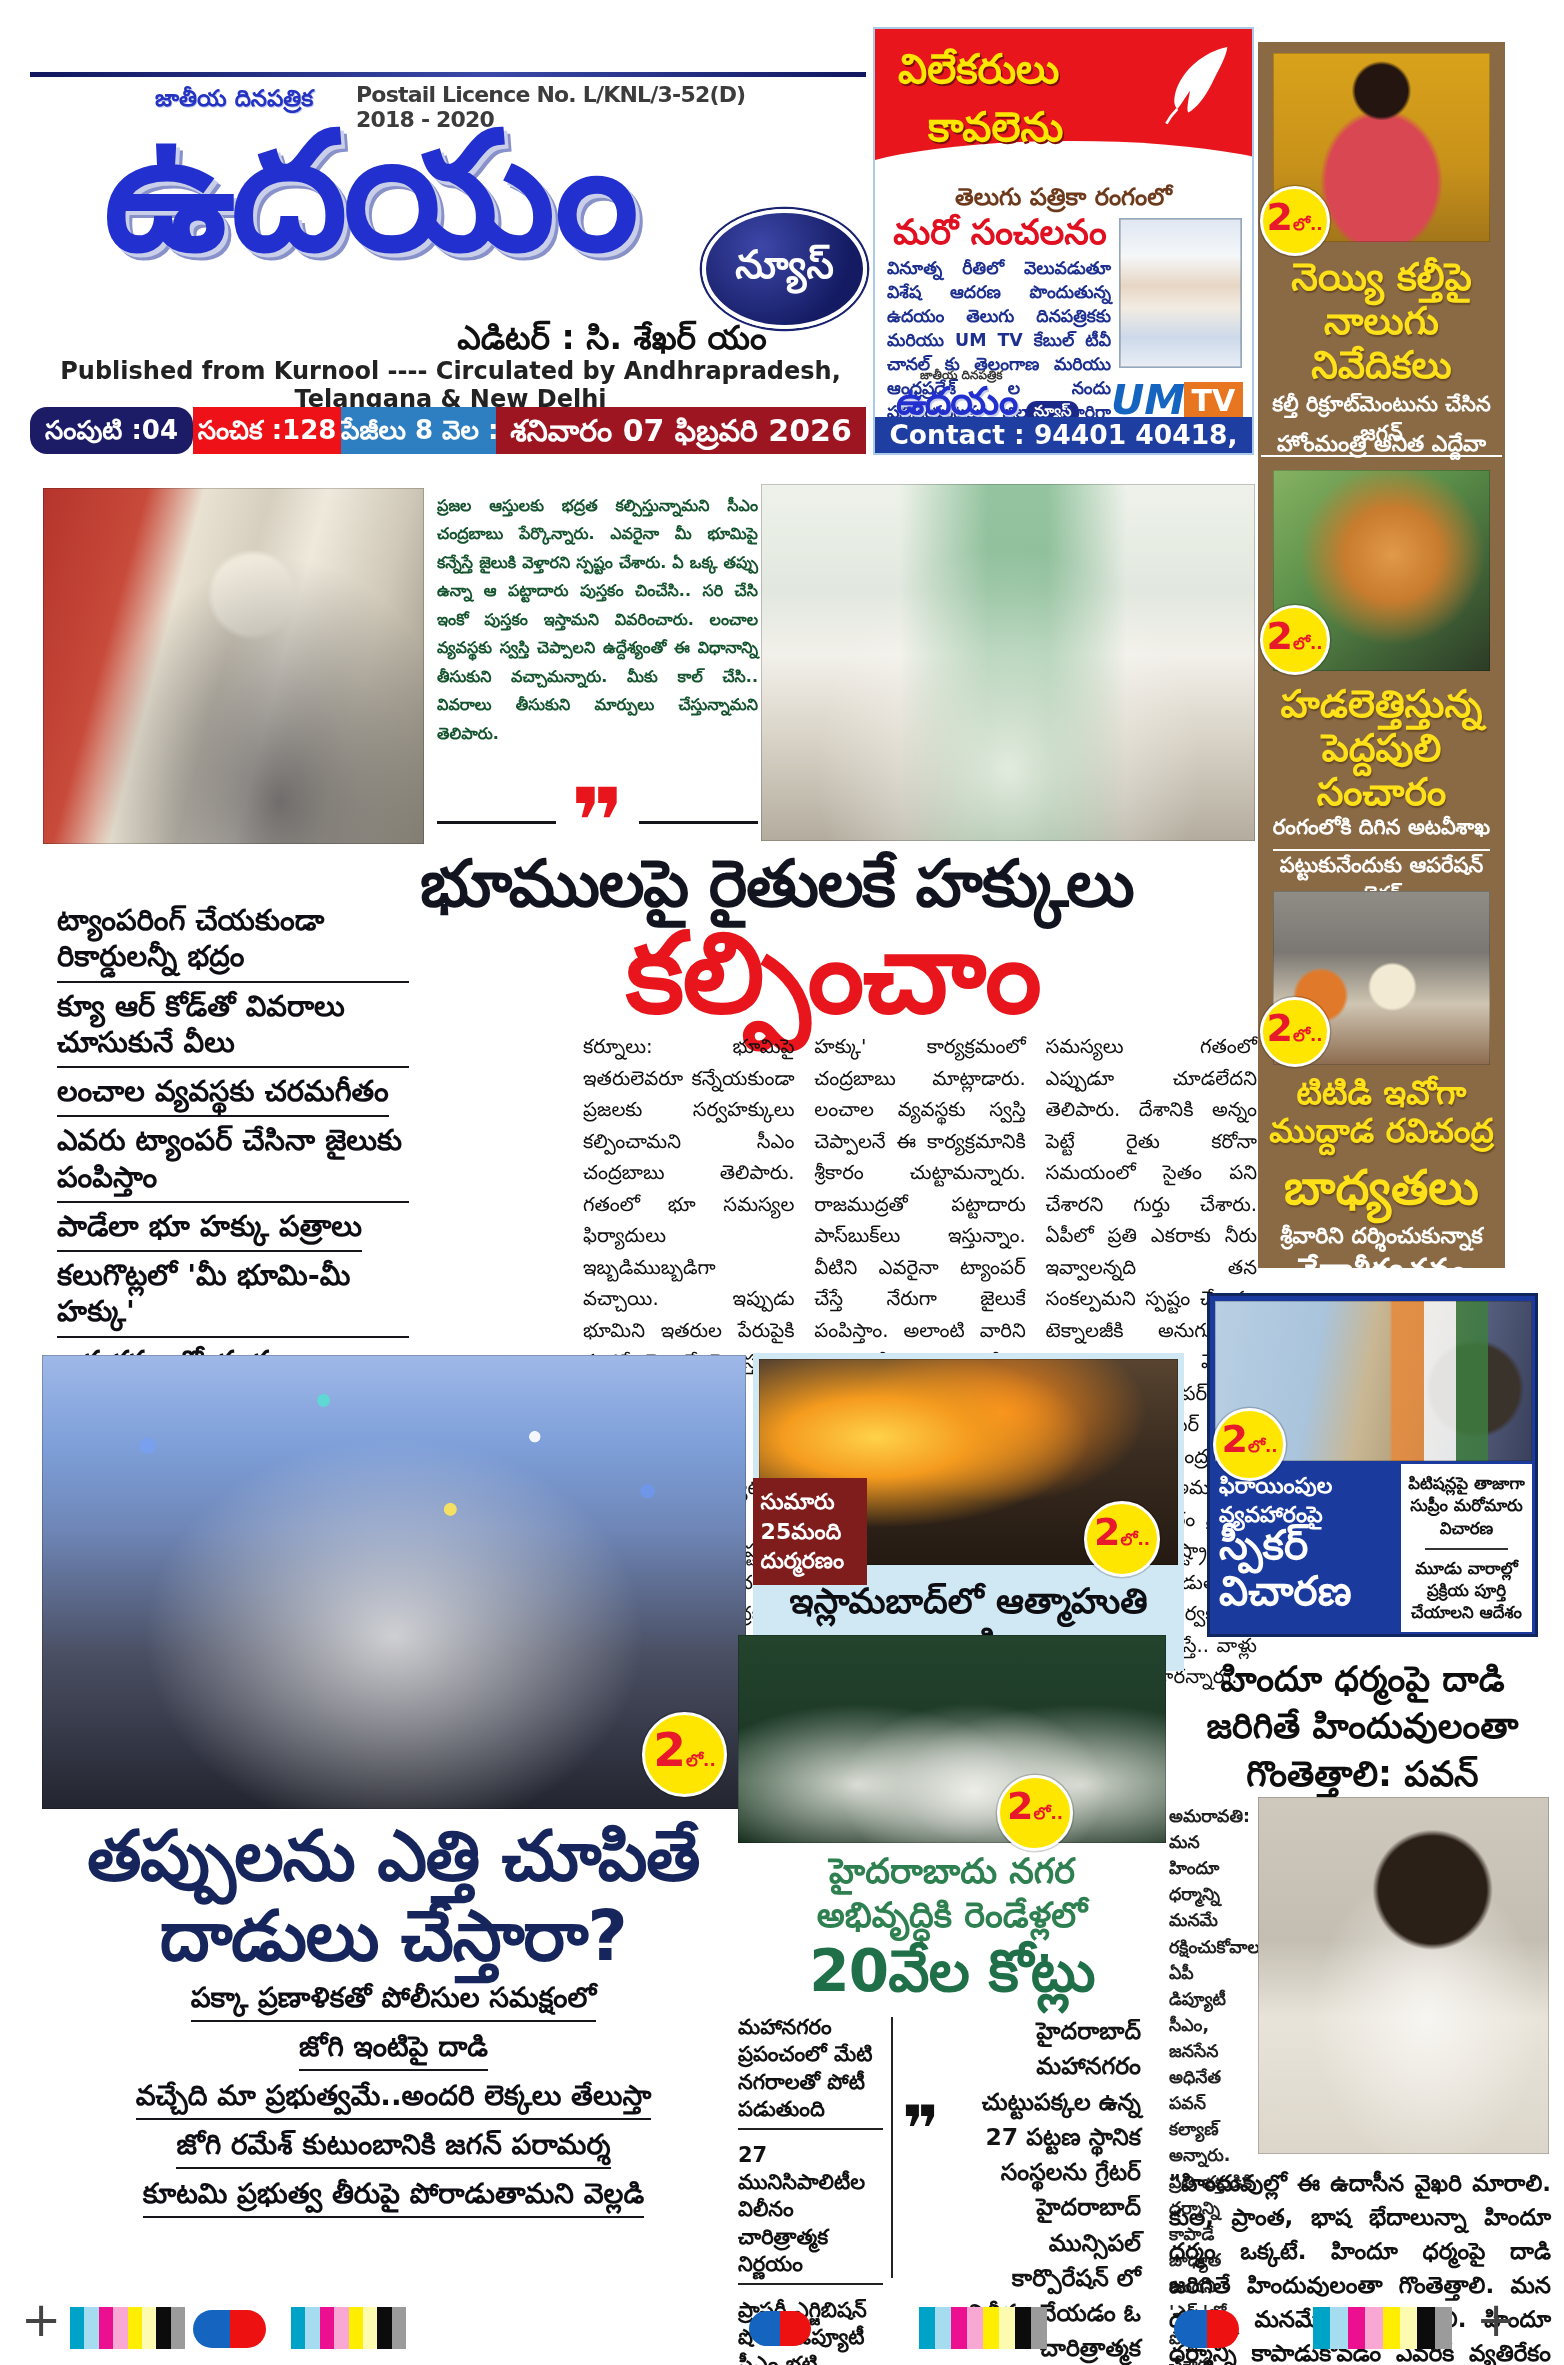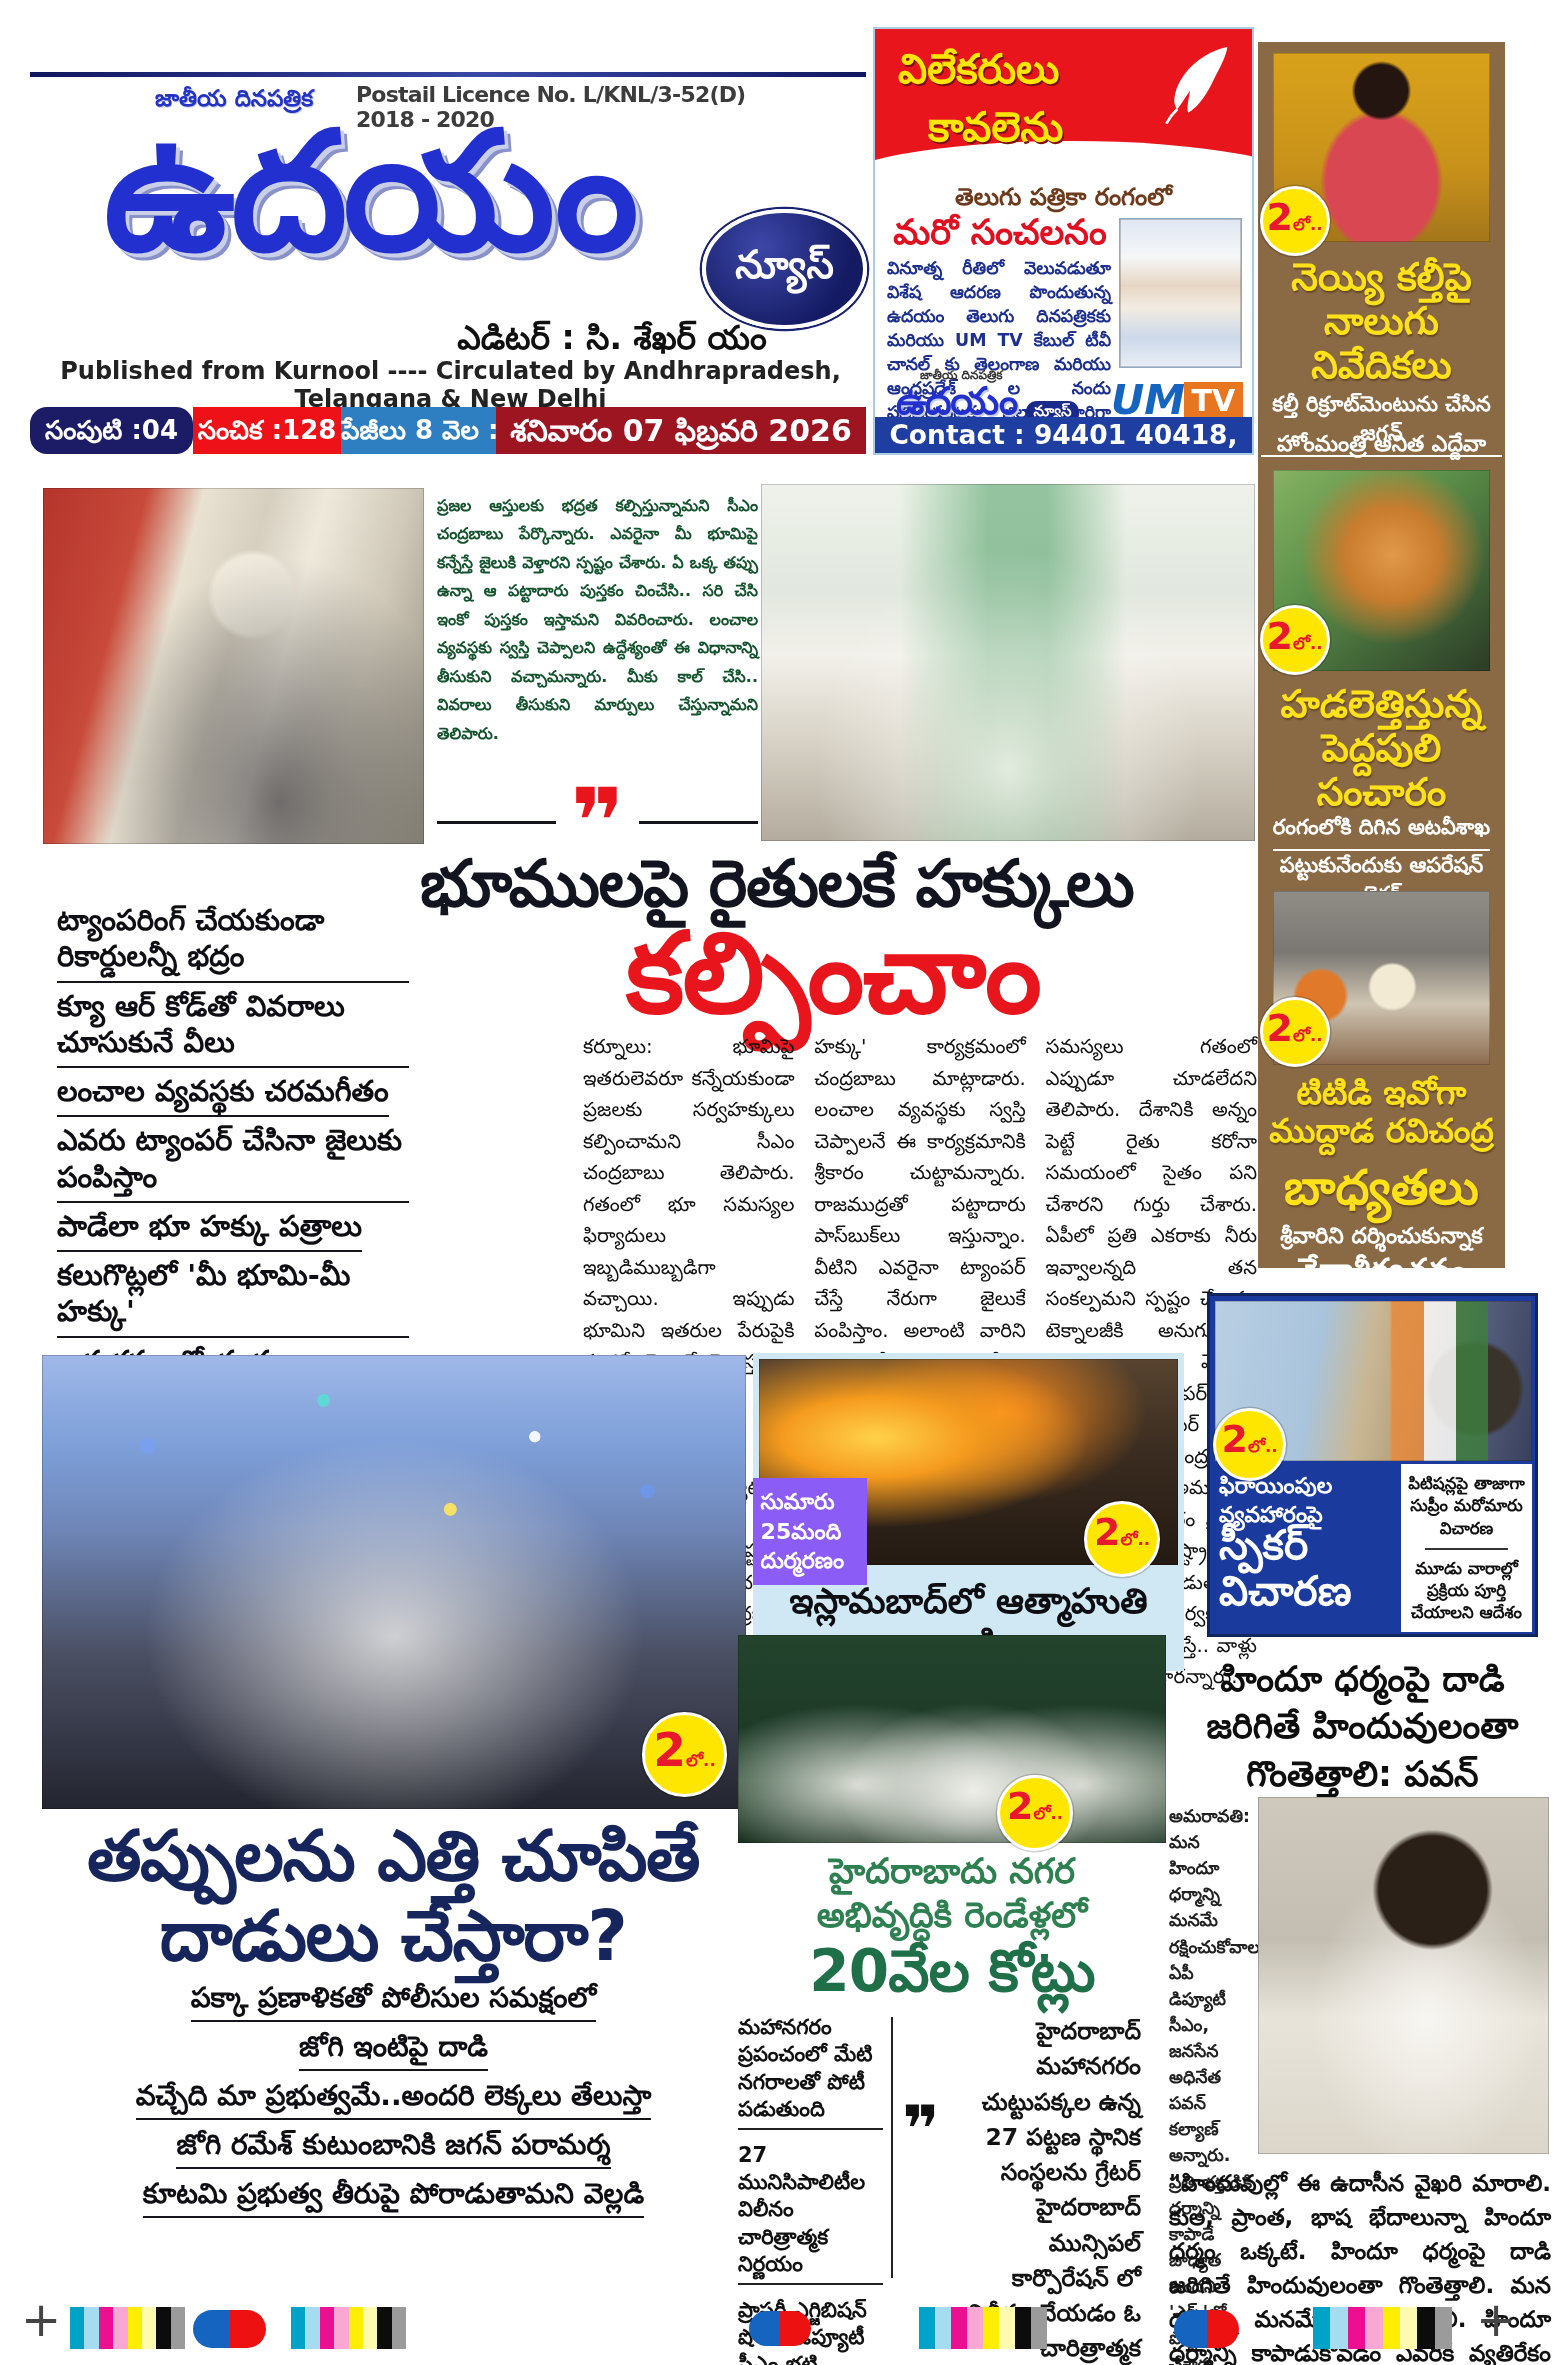--- a/index.html
+++ b/index.html
@@ -100,21 +100,21 @@
   .lead-h { font-size:65px; font-weight:700; color:#12141f; text-align:left; letter-spacing:-1.5px; }
   .lead-hr { font-size:112px; font-weight:900; color:#e8151c; text-align:center; letter-spacing:-1.5px; }
   .subhead-list .it { margin-bottom:5px; }
   .subhead-list span { display:inline-block; font-size:29px; font-weight:900; color:#0e0e14;
                        border-bottom:2.3px solid #15151c; padding-bottom:6px; line-height:1.25; }
   .bodycols { display:flex; gap:19.7px; }
   .bodycols > div { flex:1; font-size:19.7px; line-height:1.6; text-align:justify; color:#0f0f0f; }
 
   
   .blast-panel { background:#cfe8f4; }
-  .blast-red { background:#8b5cf6; color:#fff; font-size:22px; font-weight:900; line-height:1.35; padding:9px 7.6px; }
+  .blast-red { background:#7f1d1d; color:#fff; font-size:22px; font-weight:900; line-height:1.35; padding:9px 7.6px; }
   .blast-cap { font-size:35px; font-weight:900; color:#0d0d12; text-align:center; line-height:1.2; }
   .spk-panel { background:#1a3a9e; border:3px solid #10265f; }
   .spk-kicker { color:#fff; font-size:22px; font-weight:bold; line-height:1.3; }
   .spk-h { color:#fff; font-size:41px; font-weight:900; line-height:1.12; }
   .spk-note { background:#fff; padding:9px 6px; text-align:center; }
   .spk-note .t { font-size:16.6px; font-weight:bold; color:#111; line-height:1.35; }
   .spk-note .dv { width:70%; height:2.3px; background:#333; margin:7.6px auto; }
 
   
   .rally-h { font-size:70px; font-weight:900; color:#16265c; text-align:center; letter-spacing:-1.5px; }

